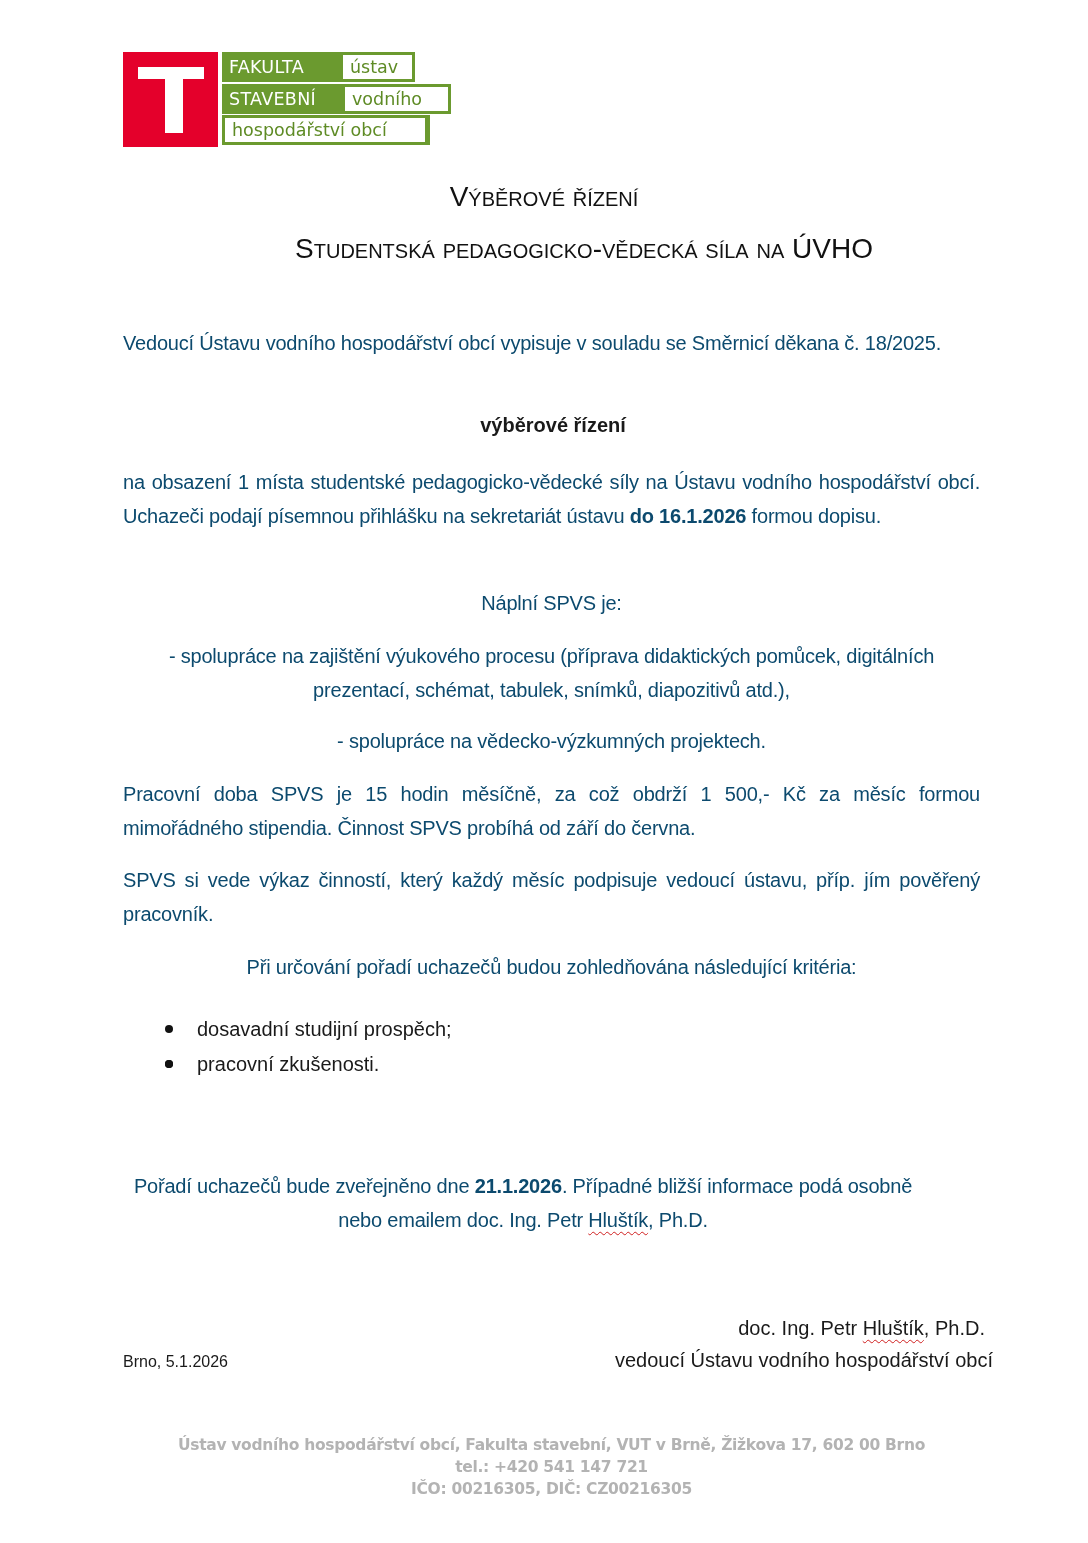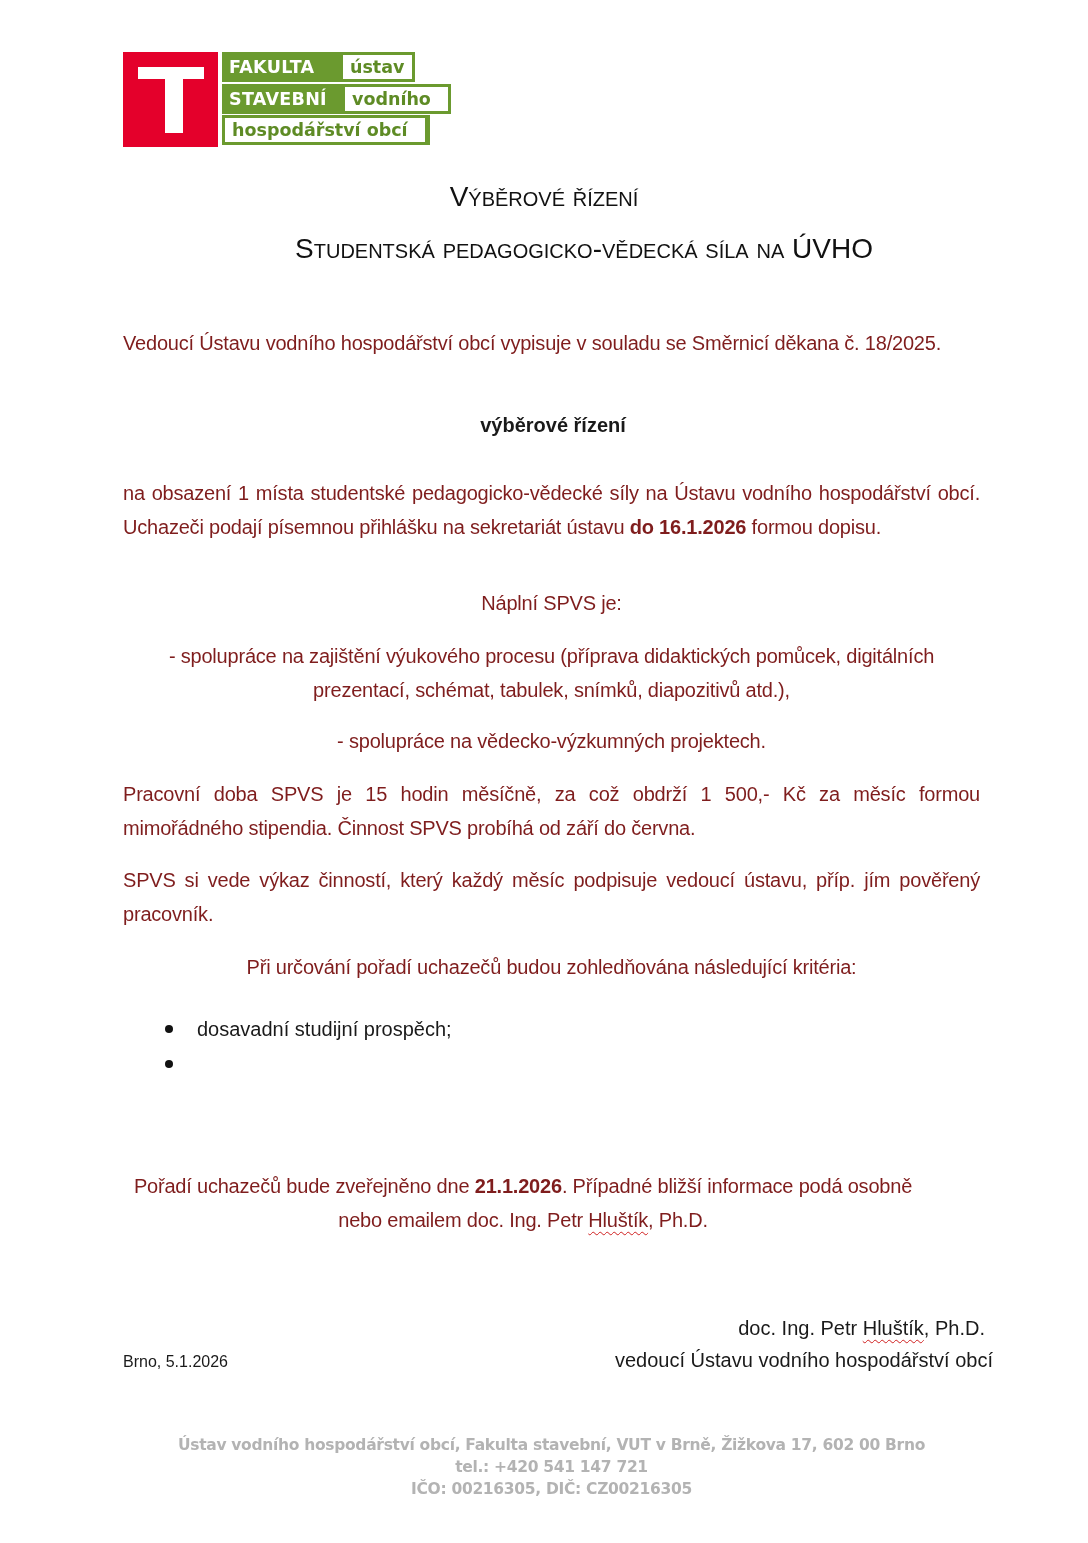--- a/index.html
+++ b/index.html
@@ -7,36 +7,36 @@
          font-family: "Liberation Sans", "DejaVu Sans", sans-serif; color: #1a1a1a; }
 
   
   .logo { position: absolute; left: 123px; top: 52px; height: 95px; }
   .logo-red { position: absolute; left: 0; top: 0; width: 95px; height: 95px; background: #e4002b; }
   .logo-t-bar { position: absolute; left: 15px; top: 15px; width: 66px; height: 12px; background: #fff; }
   .logo-t-stem { position: absolute; left: 42px; top: 15px; width: 18px; height: 66px; background: #fff; }
   .logo-green { position: absolute; left: 99px; top: 0; }
   .lg-row { position: absolute; height: 30px; display: flex; }
   .lg-cell { height: 30px; line-height: 30px; font-family: "DejaVu Sans", sans-serif; font-size: 17.5px;
-             font-weight: bold; padding: 0 7px; box-sizing: border-box; white-space: nowrap; }
+             font-weight: normal; padding: 0 7px; box-sizing: border-box; white-space: nowrap; }
   .lg-fill { background: #6b9a2f; color: #ffffff; letter-spacing: 0.3px; }
-  .lg-outline { background: #fff; color: #5e8b25; border: 3px solid #6b9a2f; line-height: 24px; font-weight: bold; }
+  .lg-outline { background: #fff; color: #5e8b25; border: 3px solid #6b9a2f; line-height: 24px; font-weight: normal; }
   .lg-row1 { top: 0; }
   .lg-row2 { top: 32px; }
   .lg-row3 { top: 63px; }
 
   
   .title { position: absolute; left: 0; width: 1088px; text-align: center; font-size: 28px;
            font-family: "Liberation Sans", sans-serif; color: #111; font-variant: small-caps; }
   .title1 { top: 181px; }
   .title2 { top: 233px; padding-left: 40px; }
 
   
   .para { position: absolute; left: 123px; width: 857px; font-size: 20px; line-height: 34px;
-          text-align: justify; color: #7f1d1d; letter-spacing: -0.2px; }
+          text-align: justify; color: #0c4a6e; letter-spacing: -0.2px; }
   .para.left { text-align: center; }
   .center-label { position: absolute; left: 0; width: 1106px; text-align: center; font-size: 20px; font-weight: bold; top: 414px; }
   b { font-weight: bold; }
 
   .bullets { position: absolute; left: 123px; top: 1004px; width: 857px; margin: 8px; padding: 0; list-style: none; }
   .bullets li { position: relative; font-size: 20px; line-height: 34.5px; padding-left: 66px; }
   .bullets li .dot { position: absolute; left: 34px; top: 13px; width: 8px; height: 8px; border-radius: 50%; background: #111; }
 
   .squiggle { text-decoration: underline wavy #d02020; text-decoration-thickness: 1px; text-underline-offset: 4px; }
 
@@ -75,35 +75,36 @@
   </div>
 </div>
 
 <div class="title title1">Výběrové řízení</div>
 <div class="title title2">Studentská pedagogicko-vědecká síla na ÚVHO</div>
 
 <div class="para" style="top:326px">Vedoucí Ústavu vodního hospodářství obcí vypisuje v souladu se Směrnicí děkana č. 18/2025.</div>
 
 <div class="center-label">výběrové řízení</div>
 
-<div class="para" style="top:476px">
+<div class="para" style="top:465px">
   <span>na obsazení 1 místa studentské pedagogicko-vědecké síly na Ústavu vodního hospodářství obcí. Uchazeči podají písemnou přihlášku na sekretariát ústavu </span><b>do 16.1.2026</b><span> formou dopisu.</span>
 </div>
 
 <div class="para left" style="top:586px">Náplní SPVS je:</div>
 <div class="para left" style="top:639px">- spolupráce na zajištění výukového procesu (příprava didaktických pomůcek, digitálních prezentací, schémat, tabulek, snímků, diapozitivů atd.),</div>
 <div class="para left" style="top:724px">- spolupráce na vědecko-výzkumných projektech.</div>
 
 <div class="para" style="top:777px">Pracovní doba SPVS je 15 hodin měsíčně, za což obdrží 1 500,- Kč za měsíc formou mimořádného stipendia. Činnost SPVS probíhá od září do června.</div>
 <div class="para" style="top:863px">SPVS si vede výkaz činností, který každý měsíc podpisuje vedoucí ústavu, příp. jím pověřený pracovník.</div>
 <div class="para left" style="top:950px">Při určování pořadí uchazečů budou zohledňována následující kritéria:</div>
 
 <ul class="bullets">
   <li><span class="dot"></span><span>dosavadní studijní prospěch;</span></li>
   <li><span class="dot"></span></li>
+  <li><span class="dot"></span><span>pracovní zkušenosti.</span></li>
 </ul>
 
 <div class="para left" style="top:1169px; width:800px">
   <span>Pořadí uchazečů bude zveřejněno dne </span><b>21.1.2026</b><span>. Případné bližší informace podá osobně nebo emailem doc. Ing. Petr </span><span class="squiggle">Hluštík</span><span>, Ph.D.</span>
 </div>
 
 <div class="sig sig1">
   <span>doc. Ing. Petr </span><span class="squiggle">Hluštík</span><span>, Ph.D.</span>
 </div>
 <div class="sig sig2">vedoucí Ústavu vodního hospodářství obcí</div>

